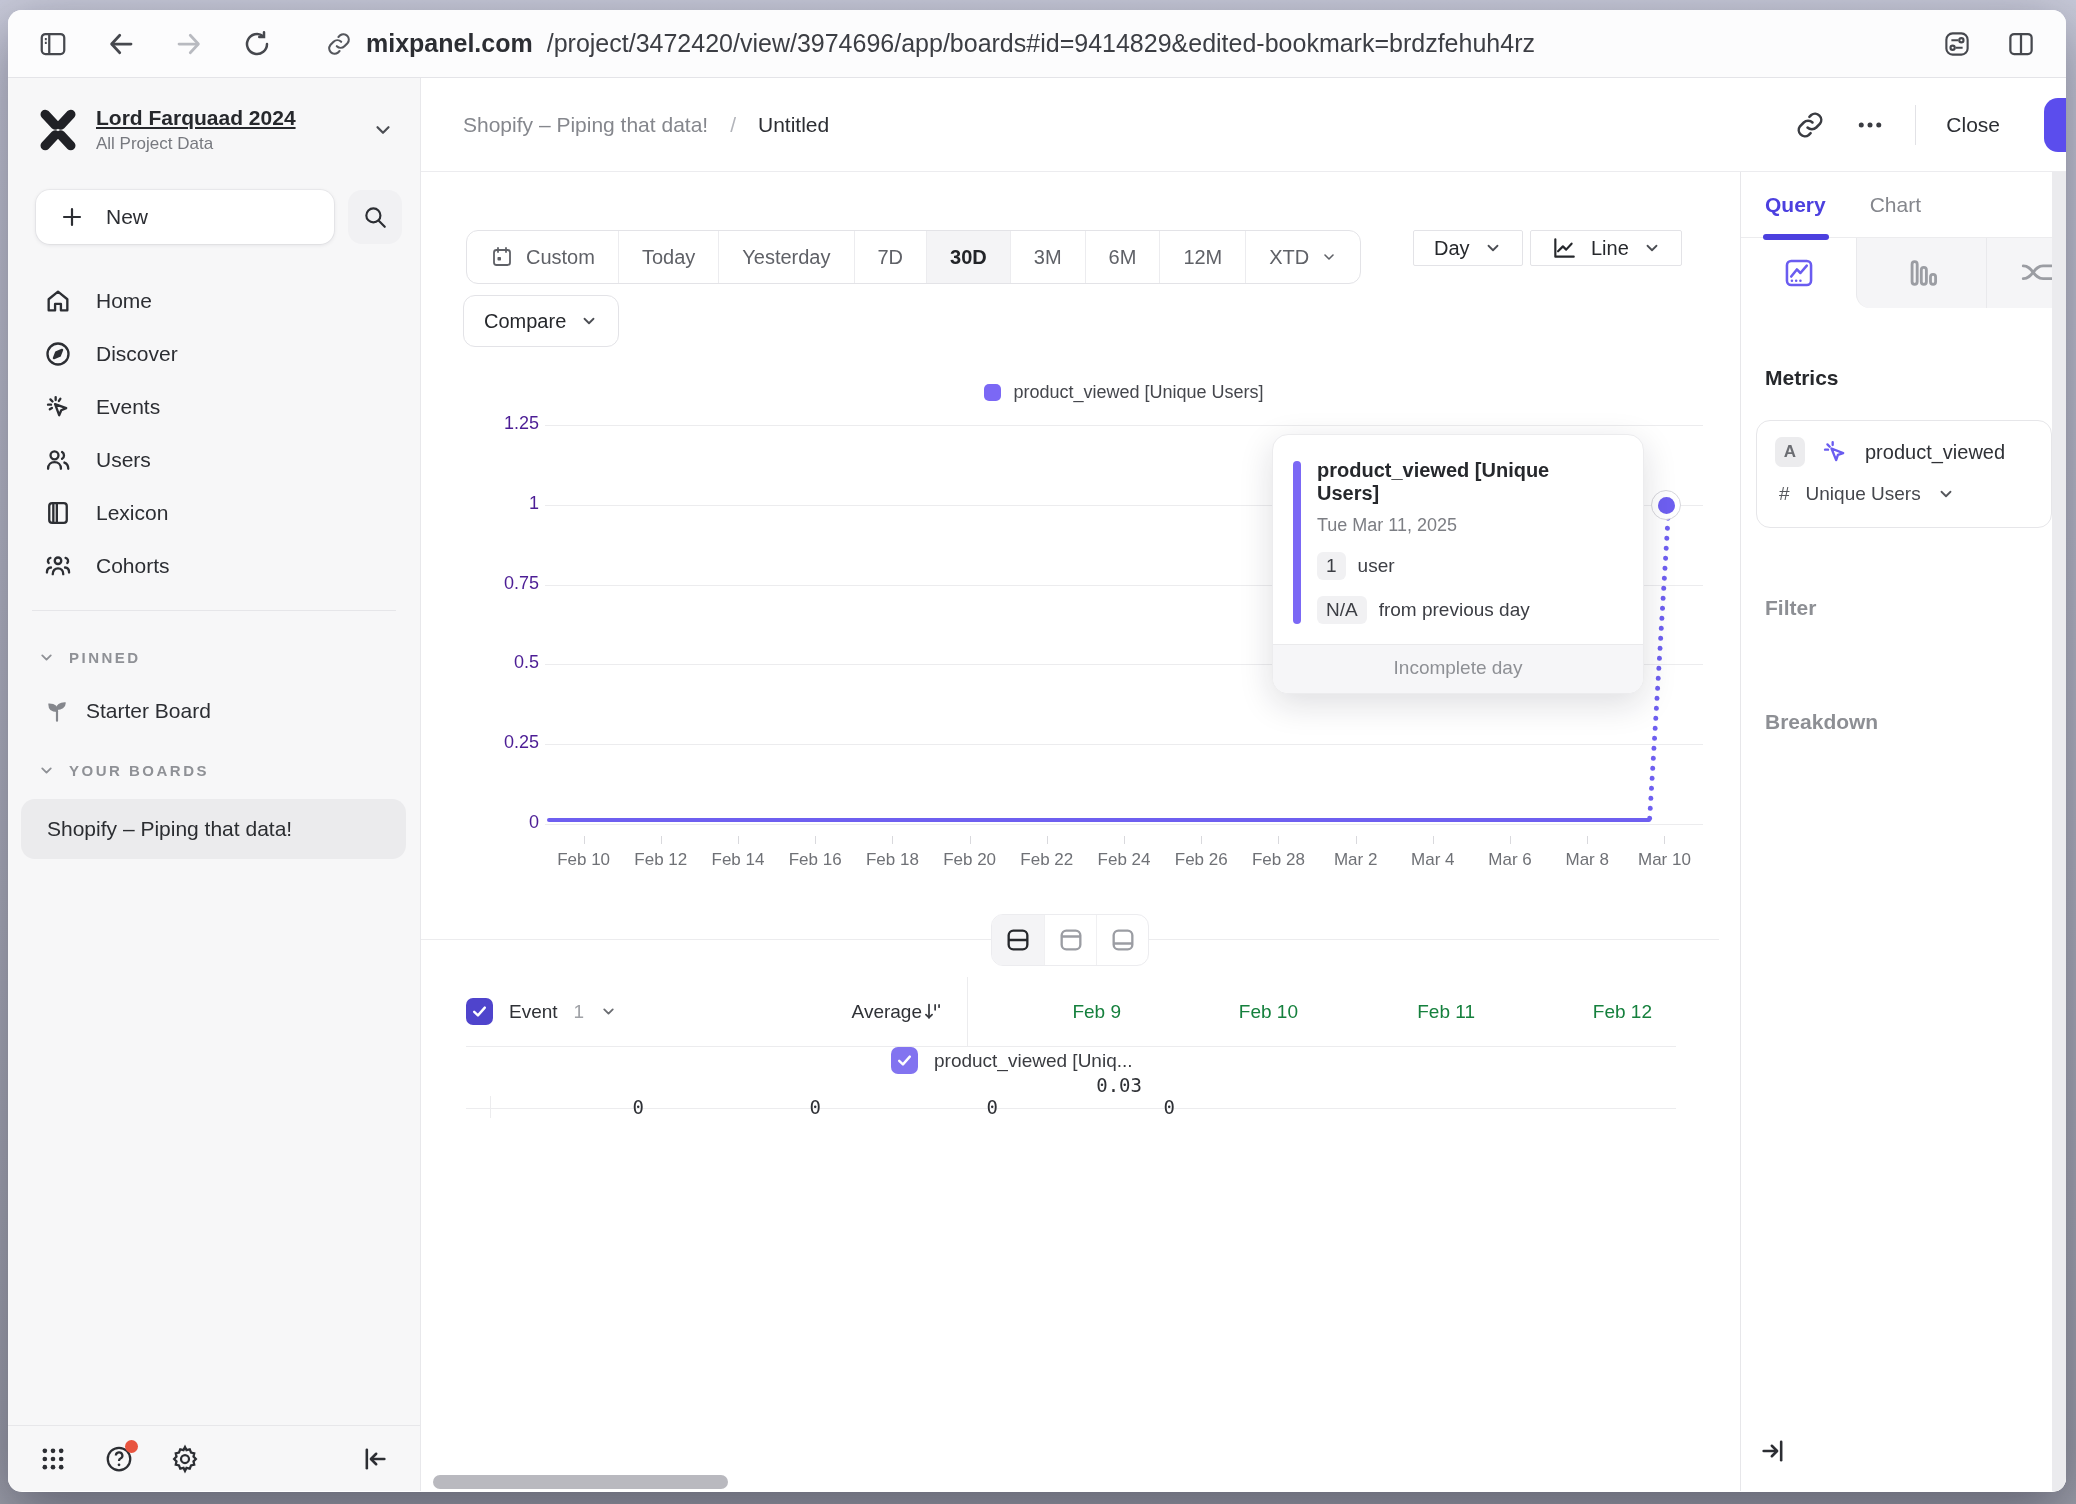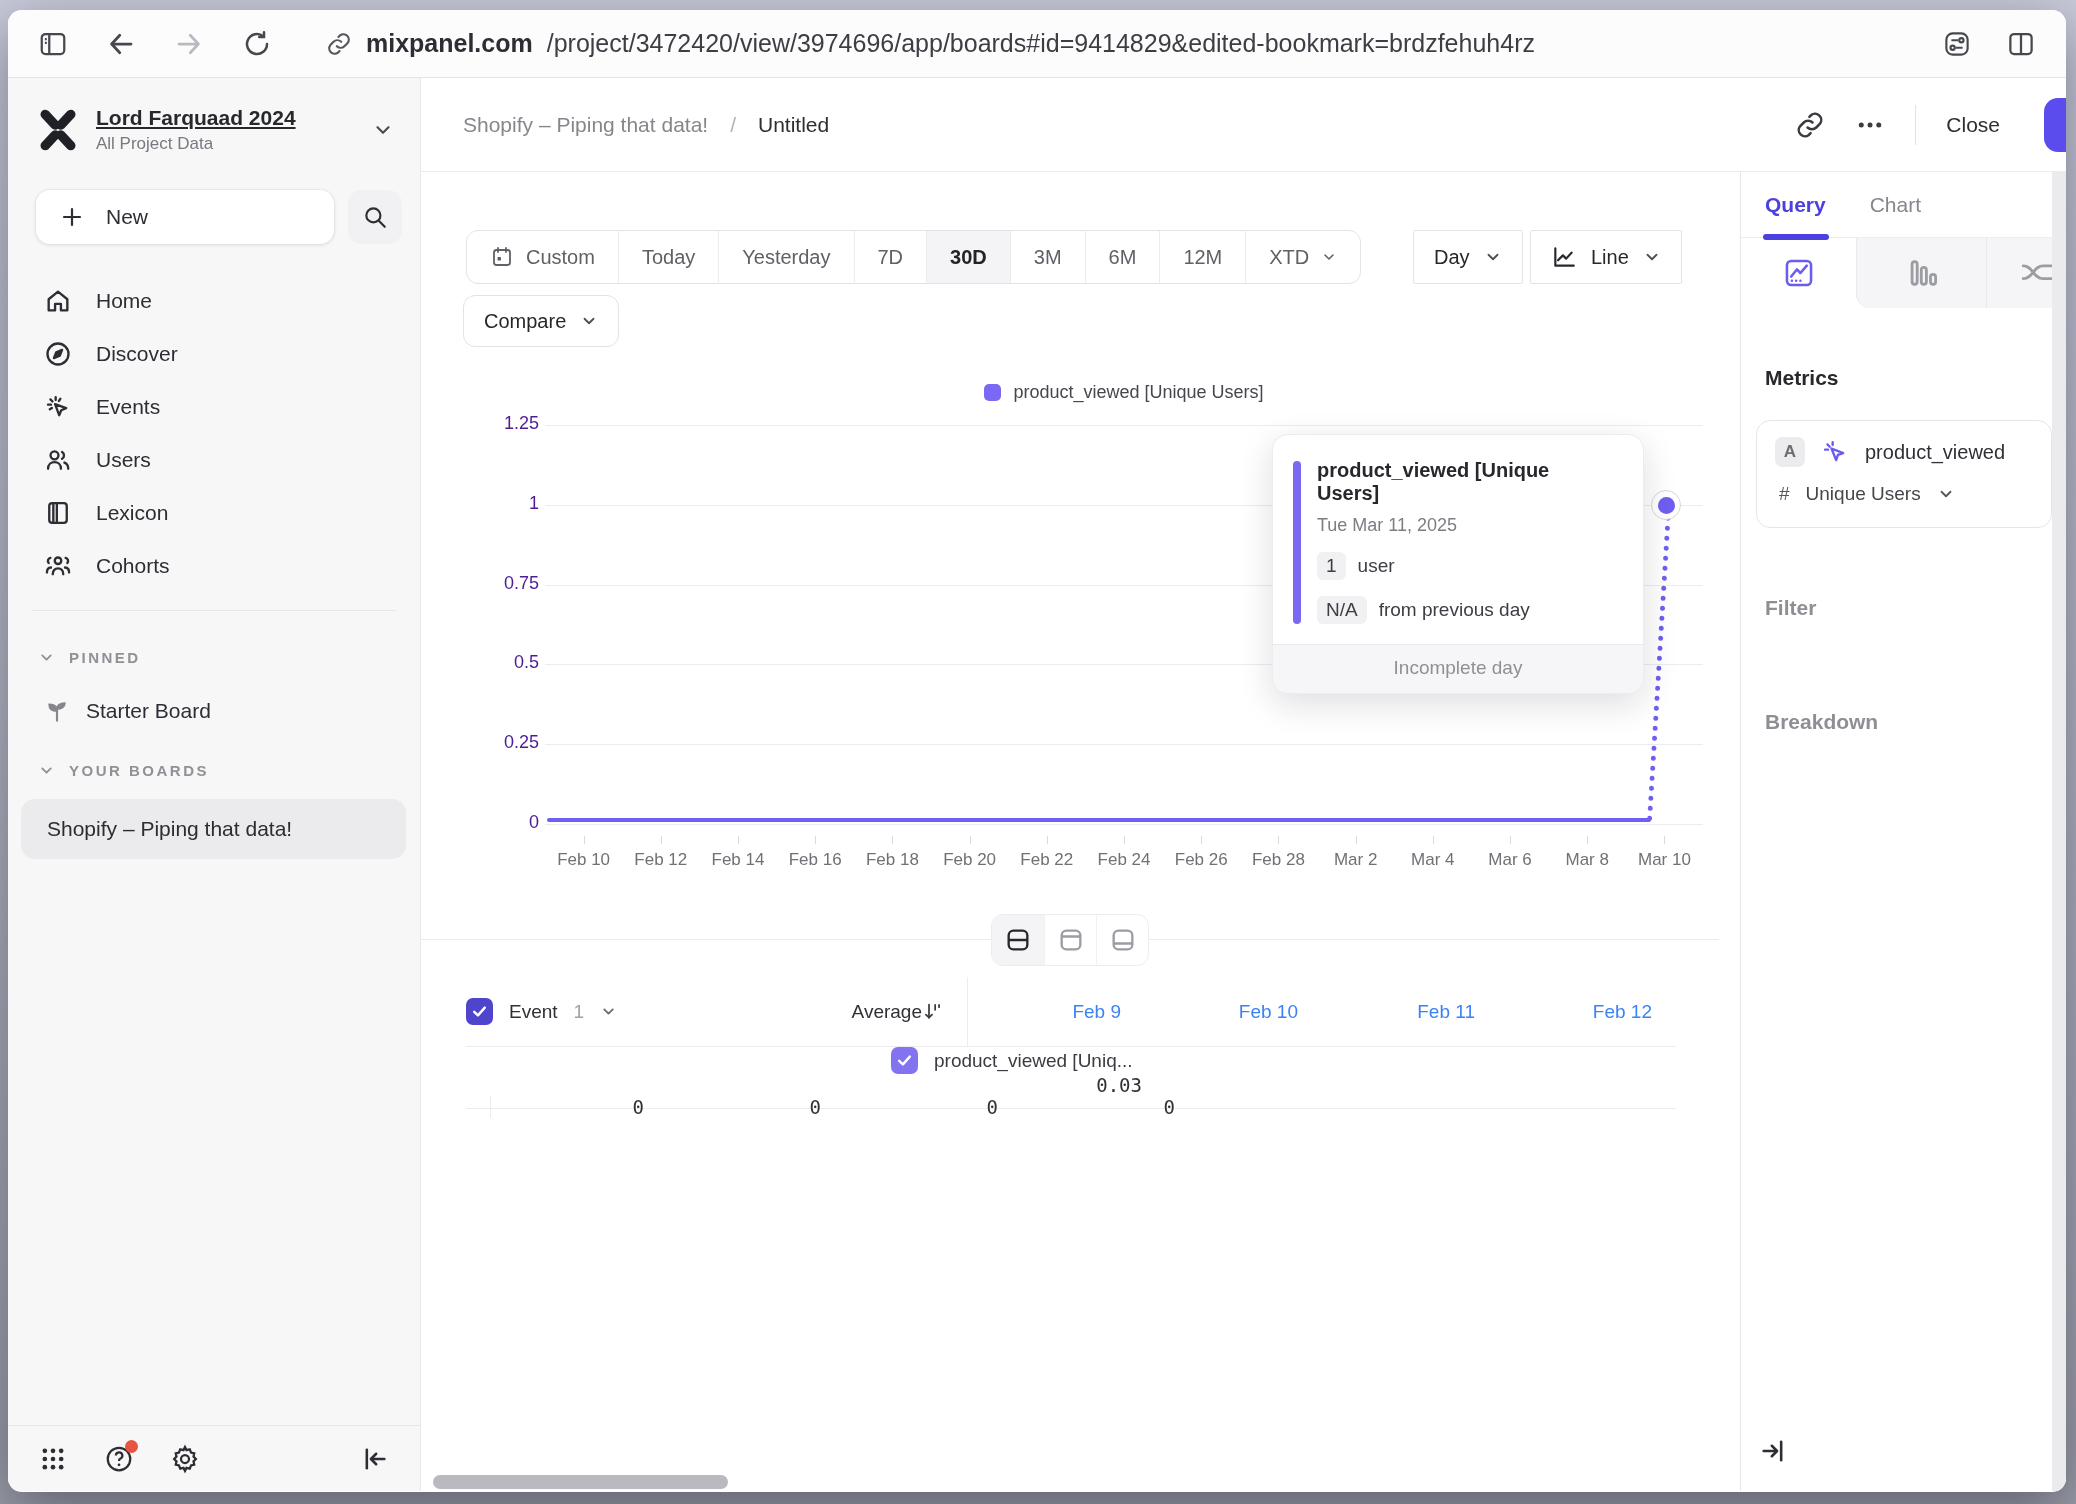--- a/index.html
+++ b/index.html
@@ -80,21 +80,21 @@
   .save-sliver { width:22px; height:54px; background:#5b4ded; border-radius:14px 0 0 14px; }
   .body-row { display:flex; flex:1; min-height:0; }
   .content { position:relative; flex:1; min-width:0; background:#fff; }
   
   .seg { position:absolute; left:45px; top:58px; height:54px; display:flex; align-items:stretch;
          border:1px solid #e3e3e7; border-radius:12px; overflow:hidden; background:#fff; }
   .seg-btn { display:flex; align-items:center; gap:12px; padding:0 23px; font-size:20px; color:#5f6167;
              border-left:1px solid #ececef; cursor:pointer; white-space:nowrap; }
   .seg-btn:first-child { border-left:none; }
   .seg-btn.sel { background:#f4f4f6; color:#222428; font-weight:700; }
-  .drop { position:absolute; height:54px; border:1px solid #e3e3e7; border-radius:2px; display:flex;
+  .drop { position:absolute; height:36px; border:1px solid #e3e3e7; border-radius:2px; display:flex;
           align-items:center; gap:14px; padding:0 20px; font-size:20px; color:#26282c; background:#fff; }
   .drop.day { left:992px; top:58px; }
   .drop.line { left:1109px; top:58px; }
   .compare { position:absolute; left:42px; top:123px; height:52px; border:1px solid #e3e3e7; border-radius:12px;
              display:flex; align-items:center; gap:14px; padding:0 20px; font-size:20px; color:#26282c; background:#fff; }
   
   .legend { position:absolute; left:124px; top:210px; width:1158px; display:flex; justify-content:center; align-items:center; gap:12px; font-size:18px; color:#45474d; }
   .legend-sq { width:17px; height:17px; border-radius:5px; }
   .ylab { position:absolute; width:104px; text-align:right; font-family:Liberation Sans, sans-serif; font-size:18px; color:#4c1d95; }
   .plot { position:absolute; left:124px; top:253px; width:1158px; height:400px; }
@@ -125,21 +125,21 @@
   .tg:first-child { border-left:none; }
   .tg.sel { background:#f4f4f6; color:#26282c; }
   .table { position:absolute; left:45px; top:805px; width:1210px; font-size:19px; }
   .trow { display:flex; align-items:center; border-bottom:1px solid #ececee; }
   .trow.head { height:70px; }
   .trow.data { height:62px;flex-direction:column; }
   .c-event { width:360px; display:flex; align-items:center; gap:16px; }
   .c-avg { width:142px; display:flex; align-items:center; justify-content:flex-end; }
   .c-dates { display:flex; align-self:stretch; align-items:center; border-left:1px solid #ececee; margin-left:24px; }
   .c-date { width:177px; text-align:right; padding-right:24px; }
-  .head .c-date { color:#3b82f6; font-weight:500; }
+  .head .c-date { color:#15803d; font-weight:500; }
   .mono { font-family:"DejaVu Sans Mono", monospace; }
   .cbox { width:27px; height:27px; border-radius:7px; display:flex; align-items:center; justify-content:center; flex:0 0 auto; }
   .ev-count { color:#9fa1a6; }
   .trunc { color:#3a3c41; }
   .hscroll { position:absolute; left:12px; top:1303px; width:295px; height:14px; border-radius:7px; background:#b9b9bf; }
   
   .qpanel { width:326px; flex:0 0 326px; border-left:1px solid #e7e7ea; position:relative; background:#fff;margin-left:21px; }
   .qp-scrollstrip { position:absolute; right:0; top:0; bottom:0; width:14px; background:#ebebee; }
   .qtabs { height:66px; display:flex; align-items:center; gap:44px; padding-left:24px; border-bottom:1px solid #ececee; position:relative; }
   .qtab { font-size:21px; color:#85878d; font-weight:500; }

